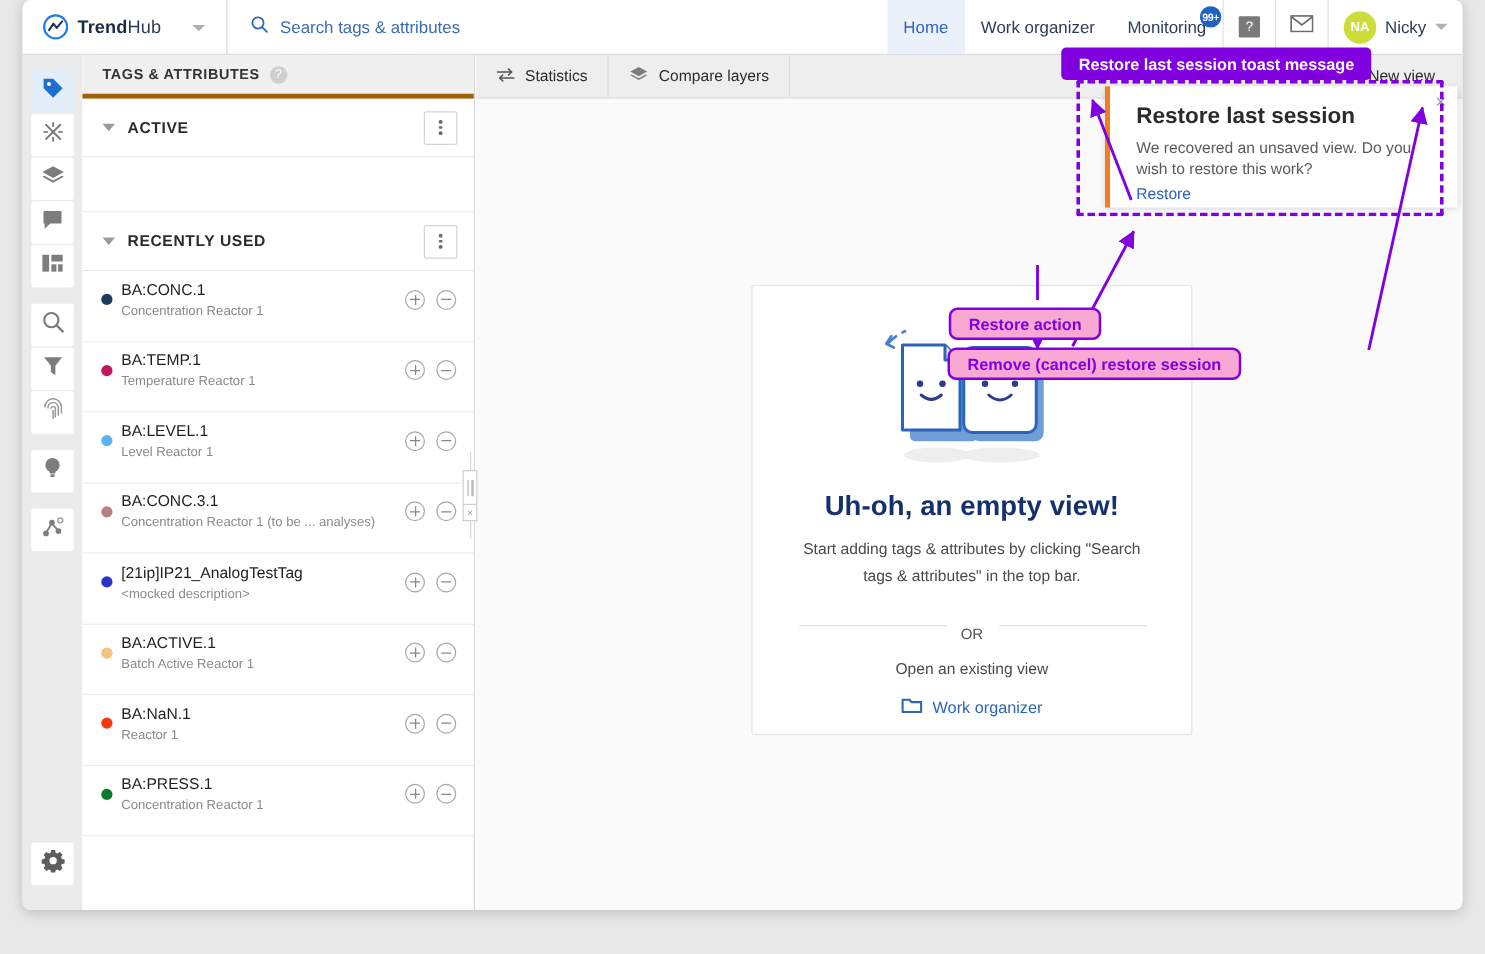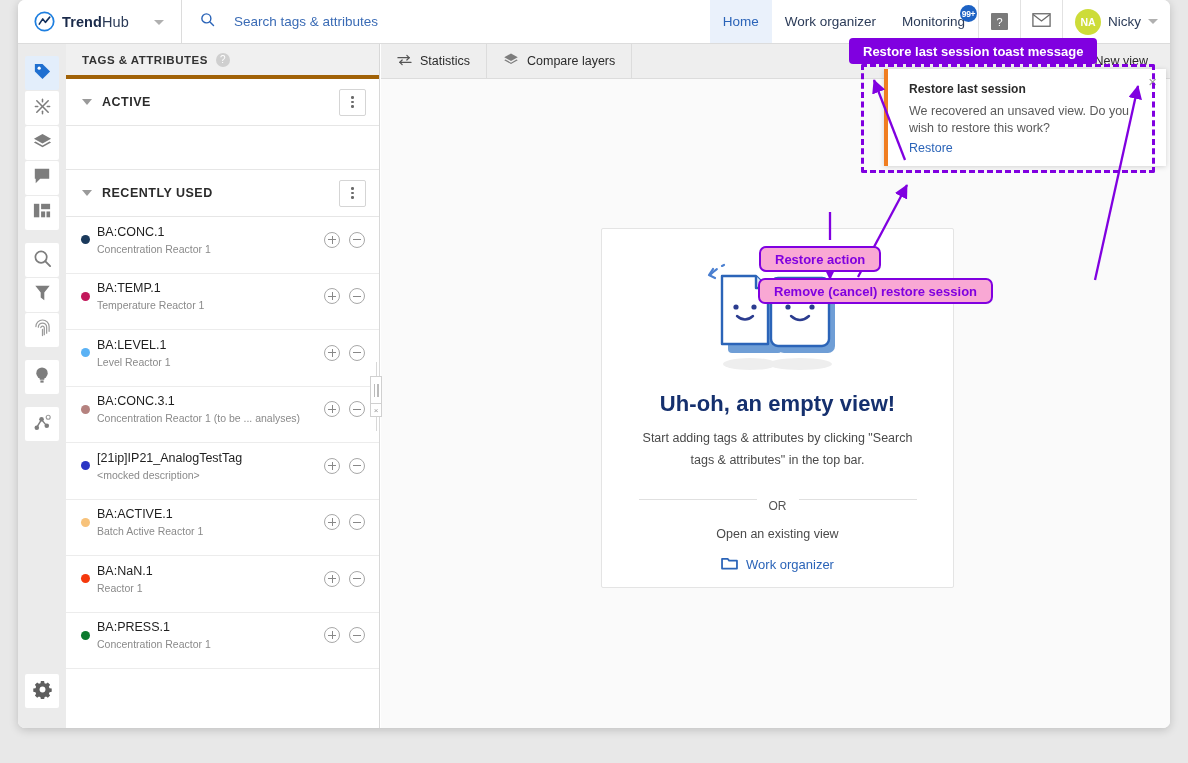--- a/index.html
+++ b/index.html
@@ -37,21 +37,21 @@
   .brand-text span.light { font-weight: normal; color: #2b3b58; }
   .brand-caret {
     width: 46px; display: flex; align-items: center; justify-content: center;
     border-right: 1px solid #dcdcdc; height: 44px;
   }
   .caret-dn {
     width: 0; height: 0; border-left: 5px solid transparent;
     border-right: 5px solid transparent; border-top: 5px solid #b0b0b0;
   }
   .search-box {
-    display: flex; align-items: center; gap: 19px;
+    display: flex; align-items: center; gap: 9px;
     padding-left: 18px; flex: 1; cursor: text;
   }
   .search-ph { font-size: 13.5px; color: #3a6bb5; }
 
   .nav-right { display: flex; align-items: stretch; }
   .nav-link {
     display: flex; align-items: center; padding: 0 13px;
     font-size: 13.5px; color: #2b3b58; position: relative;
     cursor: pointer; white-space: nowrap;
   }
@@ -239,21 +239,21 @@
   }
 
   
   .toast {
     position: absolute; left: 866px; top: 69px;
     width: 282px; height: 97px;
     background: #fff; border-left: 4px solid #f07d20;
     box-shadow: 0 1px 5px rgba(0,0,0,0.16);
     z-index: 40;
   }
-  .toast-title { font-size: 12px; font-weight: bold; color: #2b2b2b; margin: 13px 0 0 21px; }
+  .toast-title { font-size: 18px; font-weight: bold; color: #2b2b2b; margin: 13px 0 0 21px; }
   .toast-body { font-size: 12.5px; color: #5a5a5a; margin: 7px 21px 0 21px; line-height: 17px; }
   .toast-action { font-size: 12.5px; color: #2b64b8; margin: 4px 0 0 21px; cursor: pointer; display: inline-block; }
   .toast-x {
     position: absolute; right: 9px; top: 5px; font-size: 15px;
     color: #9a9a9a; cursor: pointer; line-height: 1;
   }
 </style>
 </head>
 <body>
 

